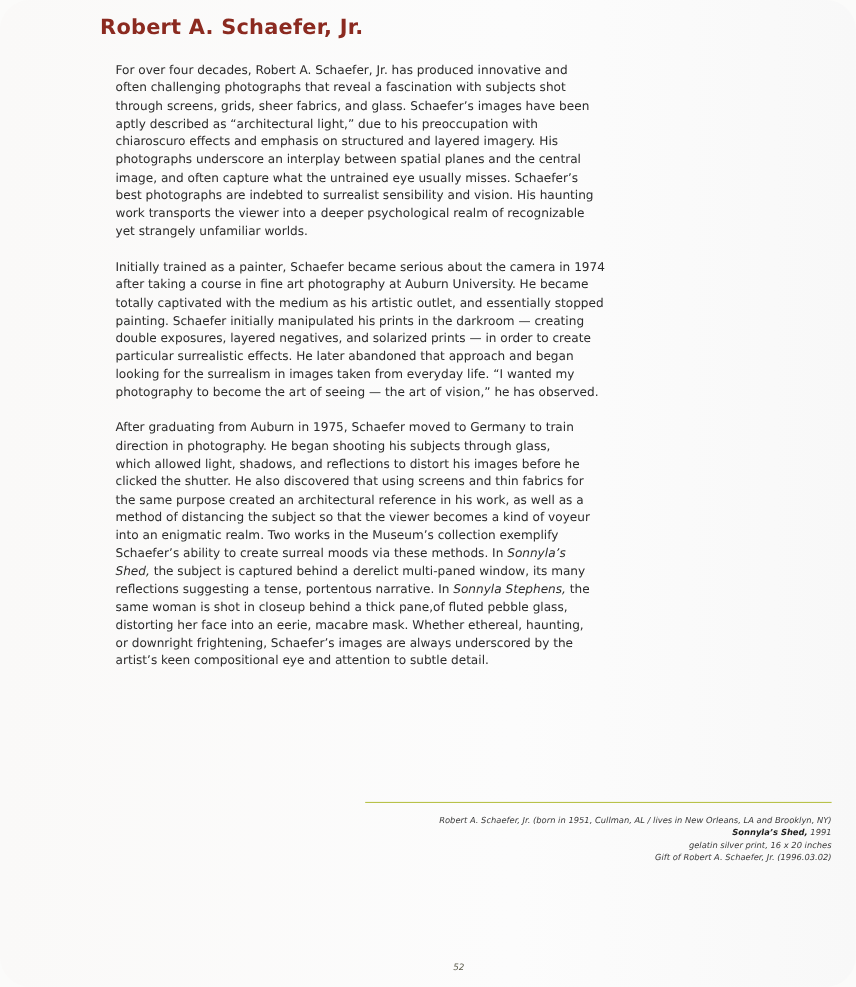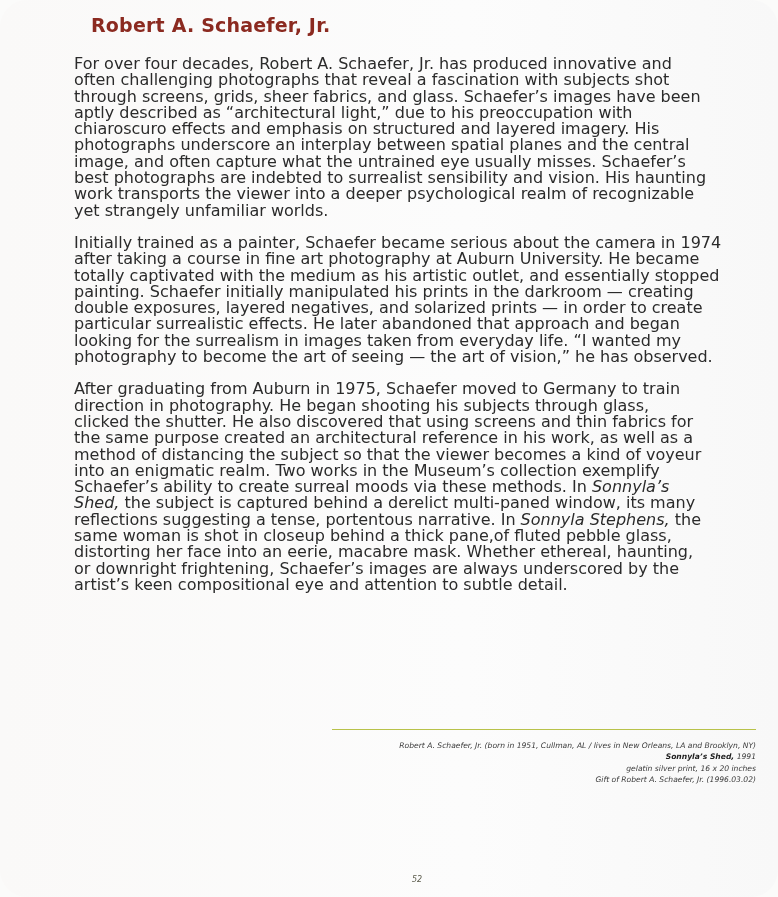--- a/index.html
+++ b/index.html
@@ -28,25 +28,25 @@
     margin: 0;
     font-family: "DejaVu Sans", sans-serif;
     font-weight: bold;
     font-size: 19px;
     color: #8b2a20;
     letter-spacing: 0.2px;
     white-space: nowrap;
   }
   .body-text {
     position: absolute;
-    left: 74px;
+    left: 105px;
     top: 56px;
     width: 440px;
     font-family: "DejaVu Sans", sans-serif;
-    font-size: 16px;
+    font-size: 11px;
     line-height: 16.3px;
     color: #2b2b2b;
   }
   .para {
     margin: 0 0 16px 0;
   }
   .line {
     display: block;
     white-space: nowrap;
   }
@@ -121,20 +121,21 @@
       <span class="line">painting. Schaefer initially manipulated his prints in the darkroom — creating</span>
       <span class="line">double exposures, layered negatives, and solarized prints — in order to create</span>
       <span class="line">particular surrealistic effects. He later abandoned that approach and began</span>
       <span class="line">looking for the surrealism in images taken from everyday life. “I wanted my</span>
       <span class="line">photography to become the art of seeing — the art of vision,” he has observed.</span>
     </p>
 
     <p class="para">
       <span class="line">After graduating from Auburn in 1975, Schaefer moved to Germany to train</span>
       <span class="line">direction in photography. He began shooting his subjects through glass,</span>
+      <span class="line">which allowed light, shadows, and reflections to distort his images before he</span>
       <span class="line">clicked the shutter. He also discovered that using screens and thin fabrics for</span>
       <span class="line">the same purpose created an architectural reference in his work, as well as a</span>
       <span class="line">method of distancing the subject so that the viewer becomes a kind of voyeur</span>
       <span class="line">into an enigmatic realm. Two works in the Museum’s collection exemplify</span>
       <span class="line"><span>Schaefer’s  ability to create surreal moods via these methods. In </span><i>Sonnyla’s</i></span>
       <span class="line"><i>Shed,</i><span> the subject is captured behind a derelict multi-paned window, its many</span></span>
       <span class="line"><span>reflections suggesting a tense, portentous narrative. In </span><i>Sonnyla Stephens,</i><span> the</span></span>
       <span class="line">same woman is shot in closeup behind a thick pane,of fluted pebble glass,</span>
       <span class="line">distorting her face into an eerie, macabre mask. Whether ethereal, haunting,</span>
       <span class="line">or downright frightening, Schaefer’s images are always underscored by the</span>

